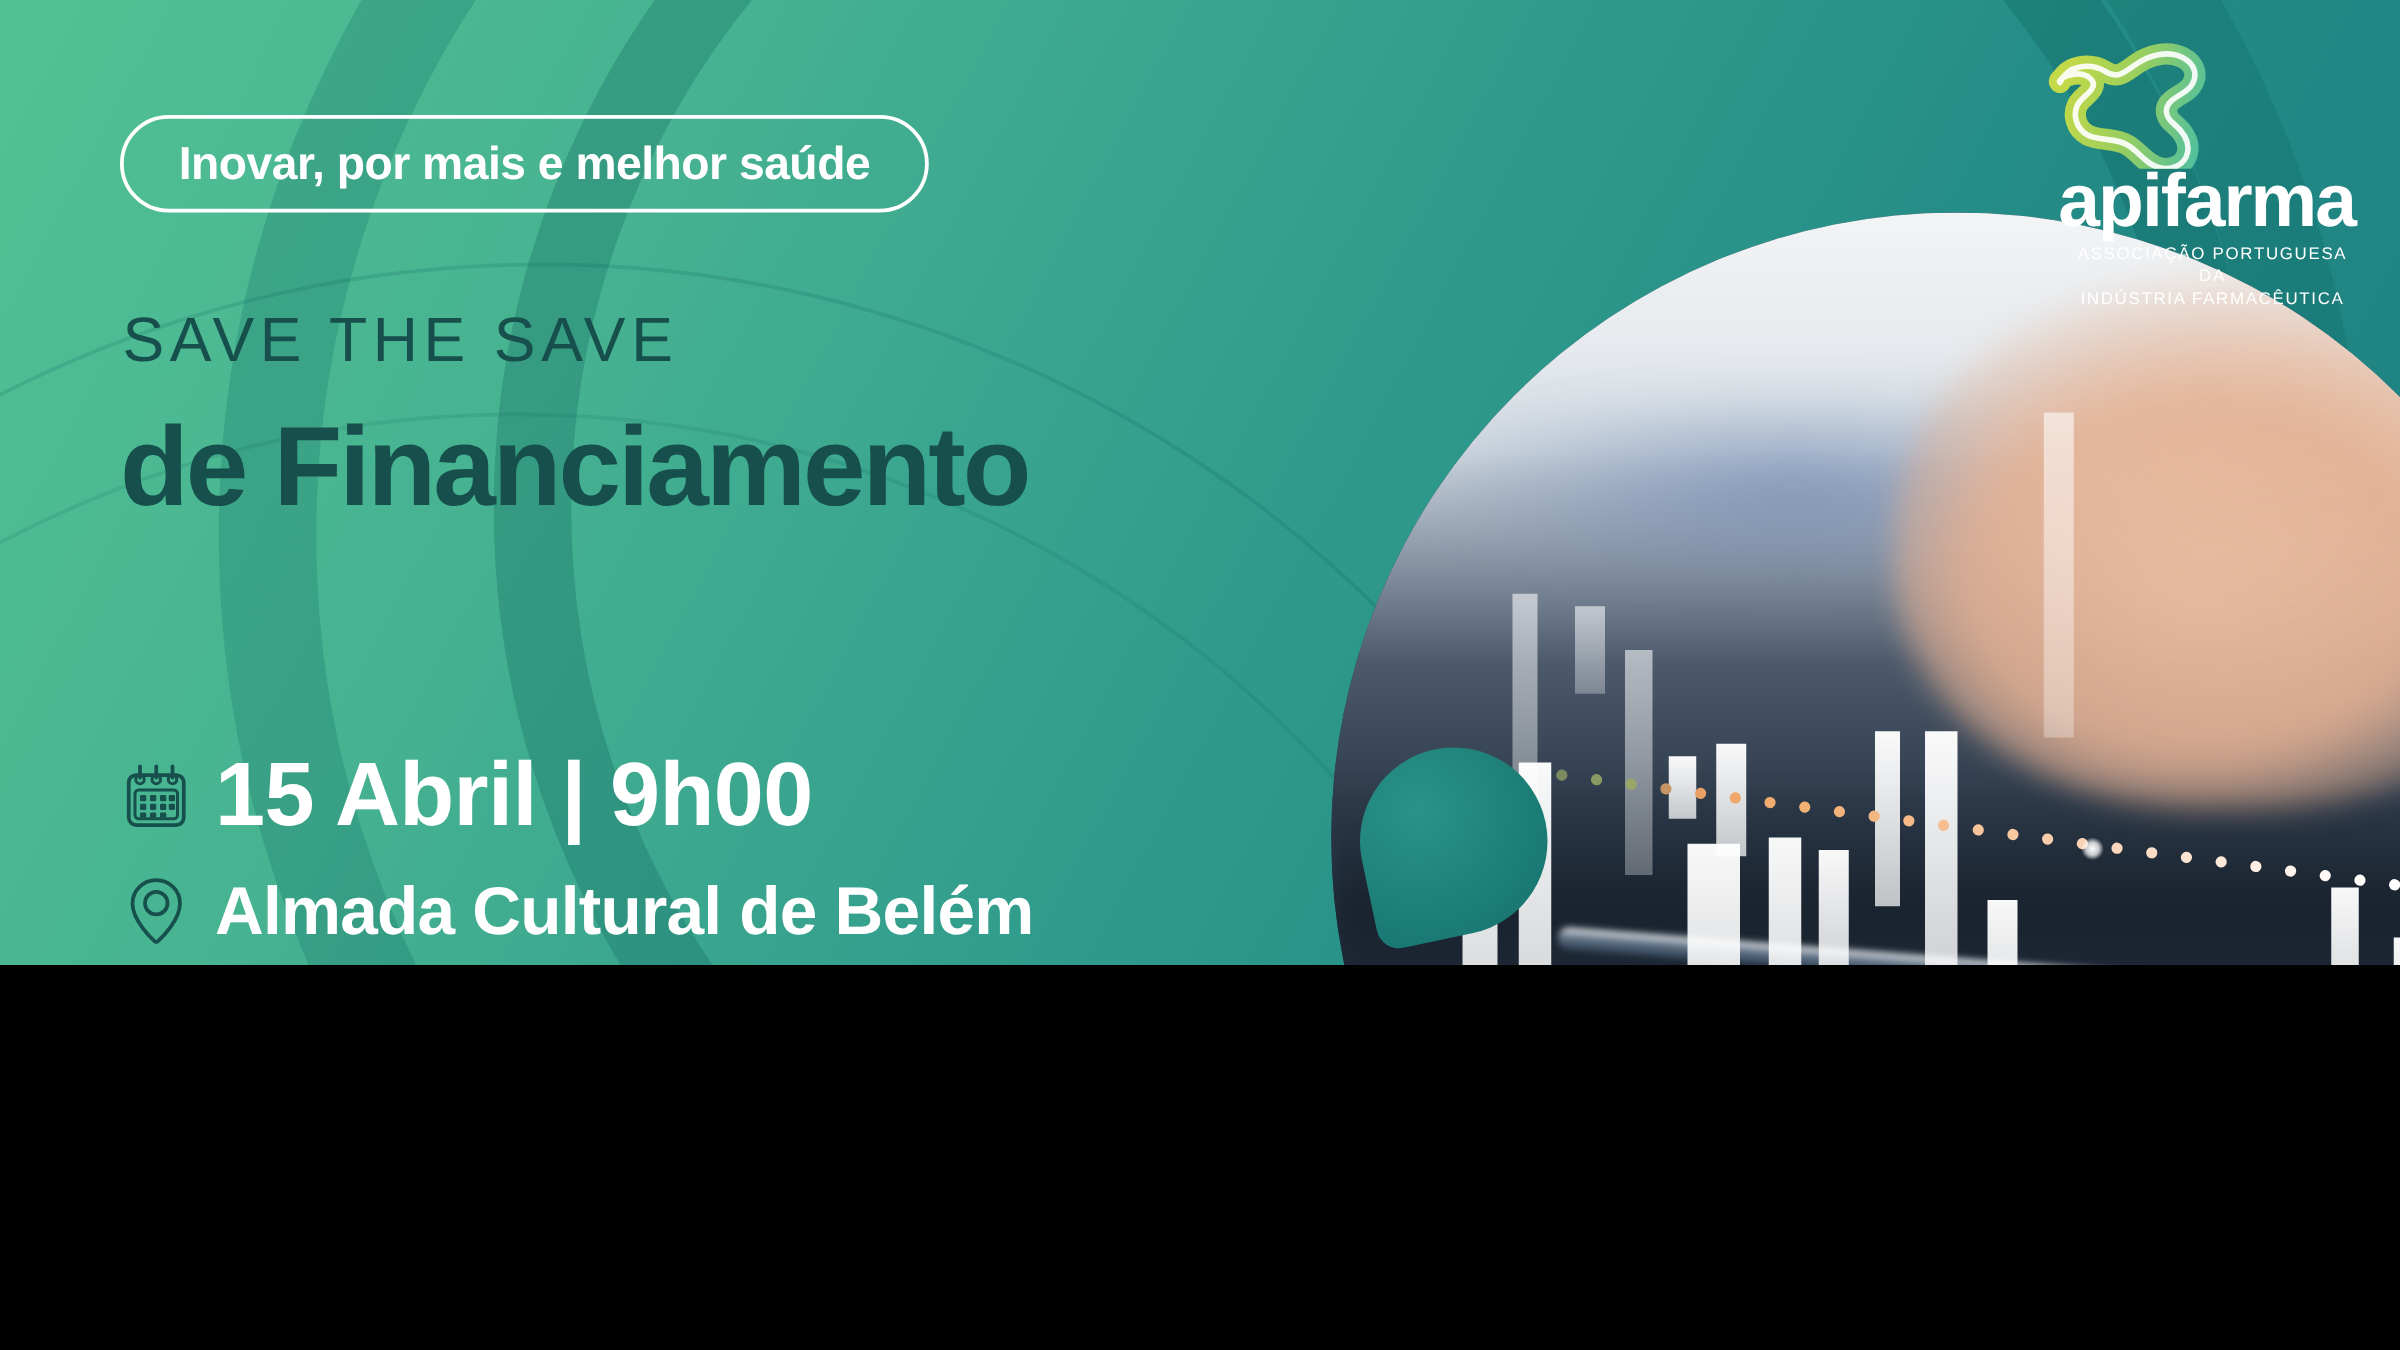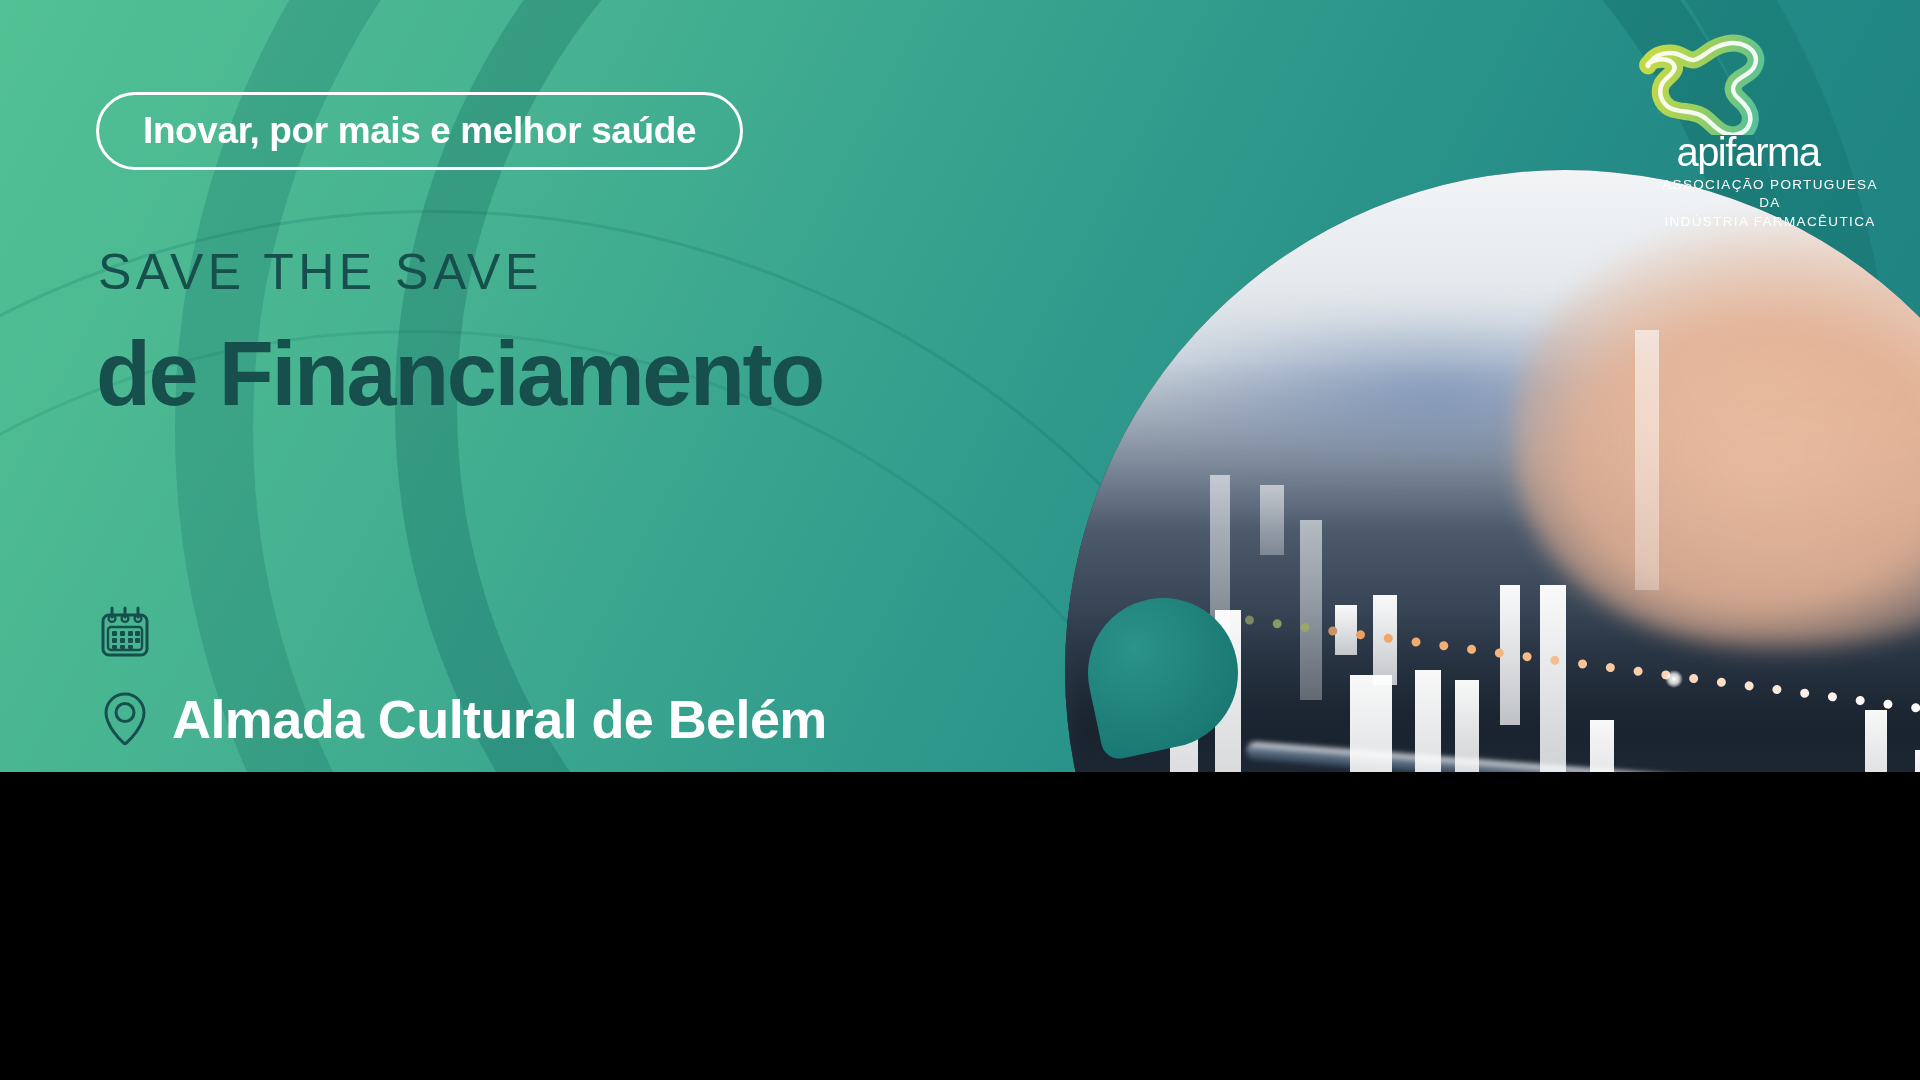--- a/index.html
+++ b/index.html
@@ -216,25 +216,25 @@
     font-size: 33px;
     letter-spacing: 0.2px;
     white-space: nowrap;
   }
 
   
   .logo { position: absolute; right: 36px; top: 30px; width: 280px; }
   .logo-mark { position: relative; height: 105px; }
   .logo-word {
     color: #ffffff;
-    font-size: 40px;
-    font-weight: normal;
+    font-size: 60px;
+    font-weight: bold;
     letter-spacing: -1.6px;
     line-height: 0.88;
-    text-align: center;
+    text-align: right;
     margin-left: 8px;
   }
   .logo-sub {
     color: #ffffff;
     font-size: 13.5px;
     letter-spacing: 1.35px;
     line-height: 1.35;
     text-align: center;
     margin-top: 6px;
     padding-left: 52px;
@@ -382,20 +382,21 @@
           <rect x="36" y="28" width="5" height="5" rx="1" fill="#164f4c"></rect>
           <rect x="13" y="35" width="5" height="5" rx="1" fill="#164f4c"></rect>
           <rect x="21" y="35" width="5" height="5" rx="1" fill="#164f4c"></rect>
           <rect x="29" y="35" width="5" height="5" rx="1" fill="#164f4c"></rect>
           <rect x="36" y="35" width="5" height="5" rx="1" fill="#164f4c"></rect>
           <rect x="13" y="42" width="5" height="4" rx="1" fill="#164f4c"></rect>
           <rect x="21" y="42" width="5" height="4" rx="1" fill="#164f4c"></rect>
           <rect x="29" y="42" width="5" height="4" rx="1" fill="#164f4c"></rect>
         </svg>
       </div>
+      <div class="meta-date">15 Abril | 9h00</div>
     </div>
 
     <div class="meta-row row-venue">
       <div class="meta-icon">
         <svg width="46" height="58" viewBox="0 0 46 58" fill="none">
           <path d="M23 4C12.5 4 4 12.4 4 22.8c0 13.6 15.6 28.3 17.6 30.1a2 2 0 0 0 2.8 0C26.4 51.1 42 36.4 42 22.8 42 12.4 33.5 4 23 4Z" stroke="#164f4c" stroke-width="3"></path>
           <circle cx="23" cy="22.5" r="9" stroke="#164f4c" stroke-width="3"></circle>
         </svg>
       </div>
       <div class="meta-venue">Almada Cultural de Belém</div>

